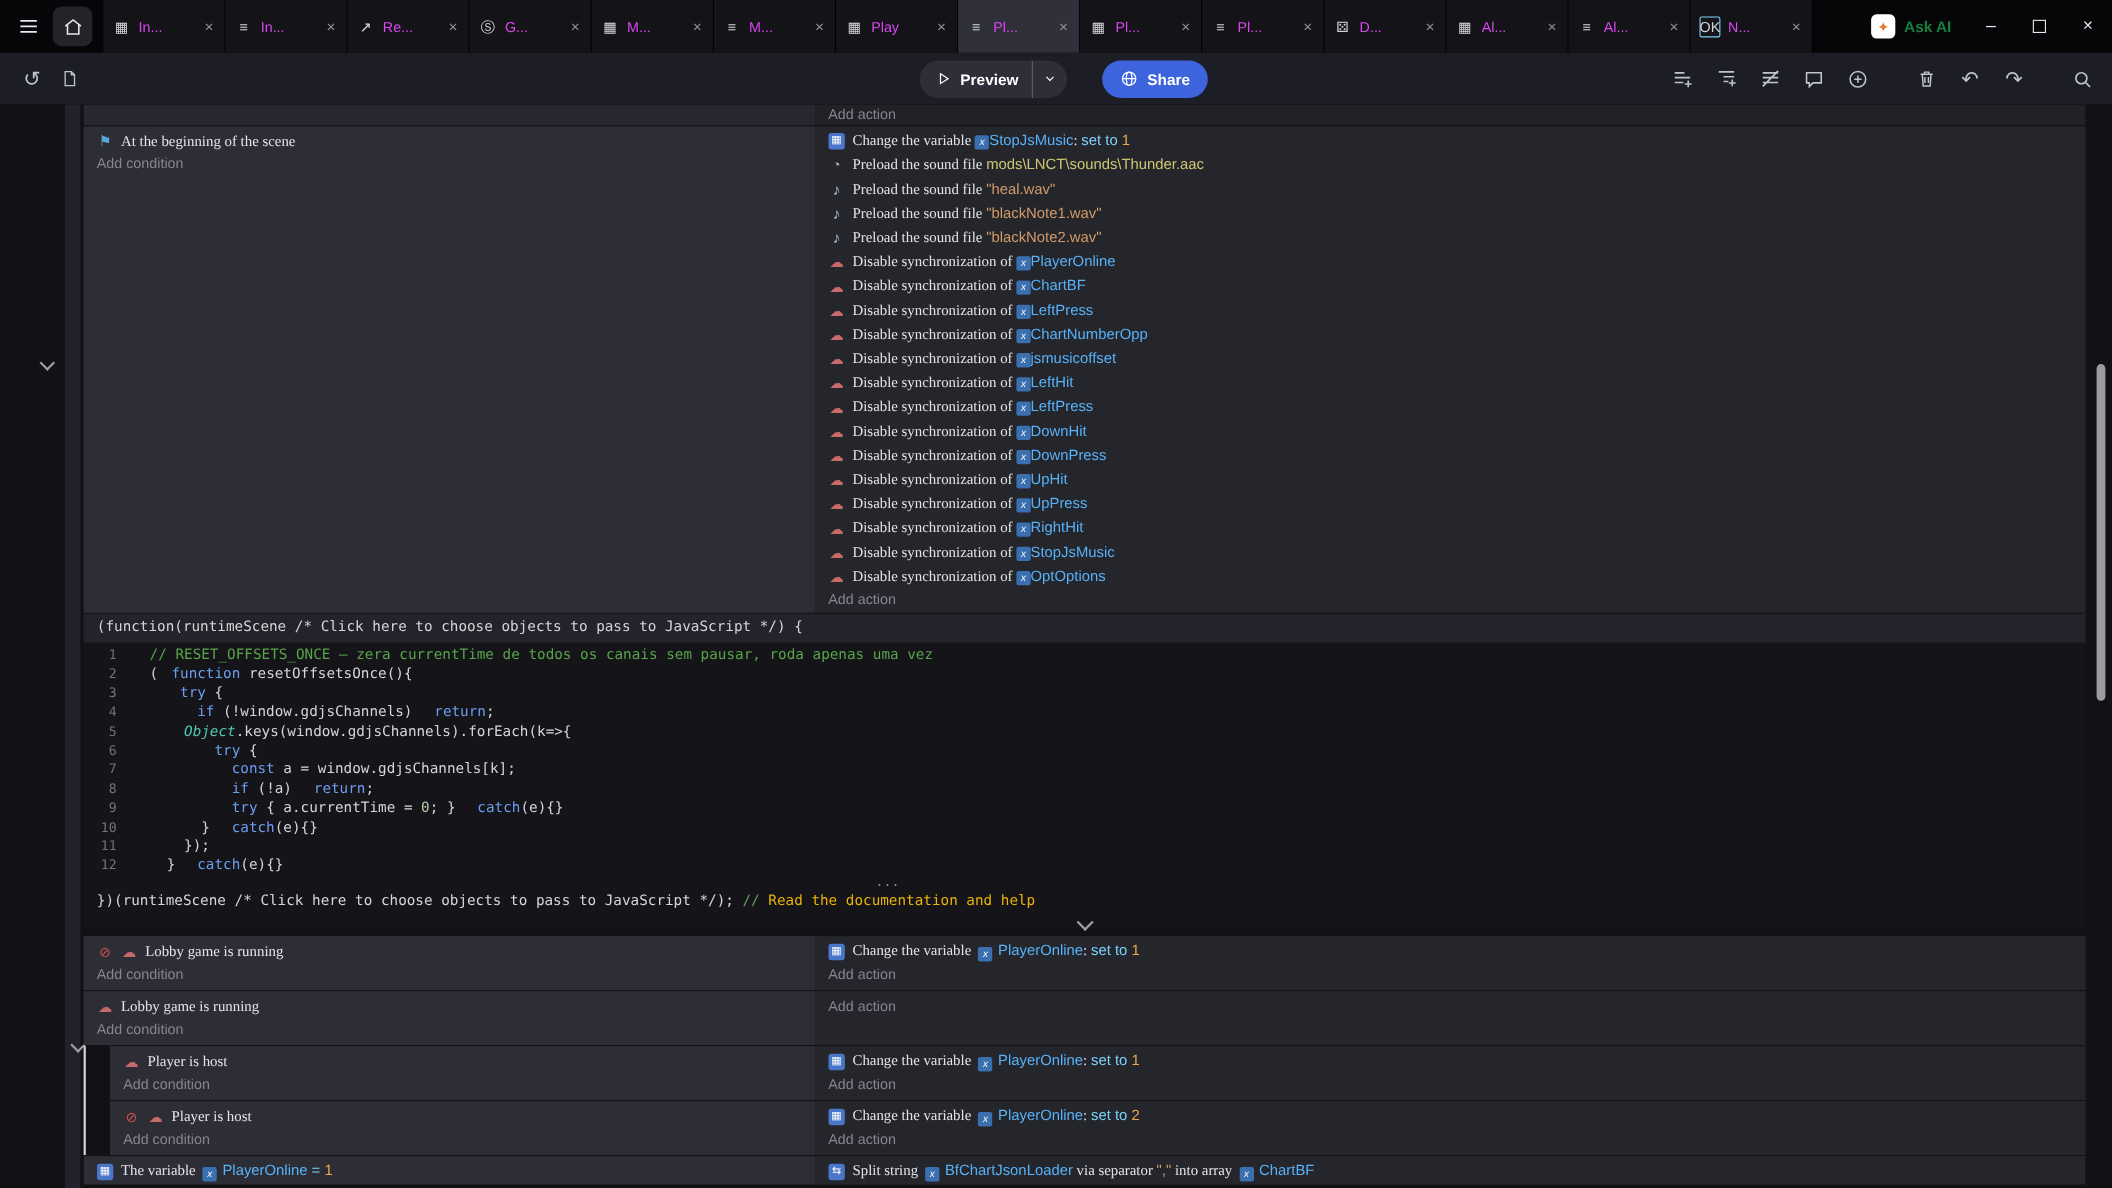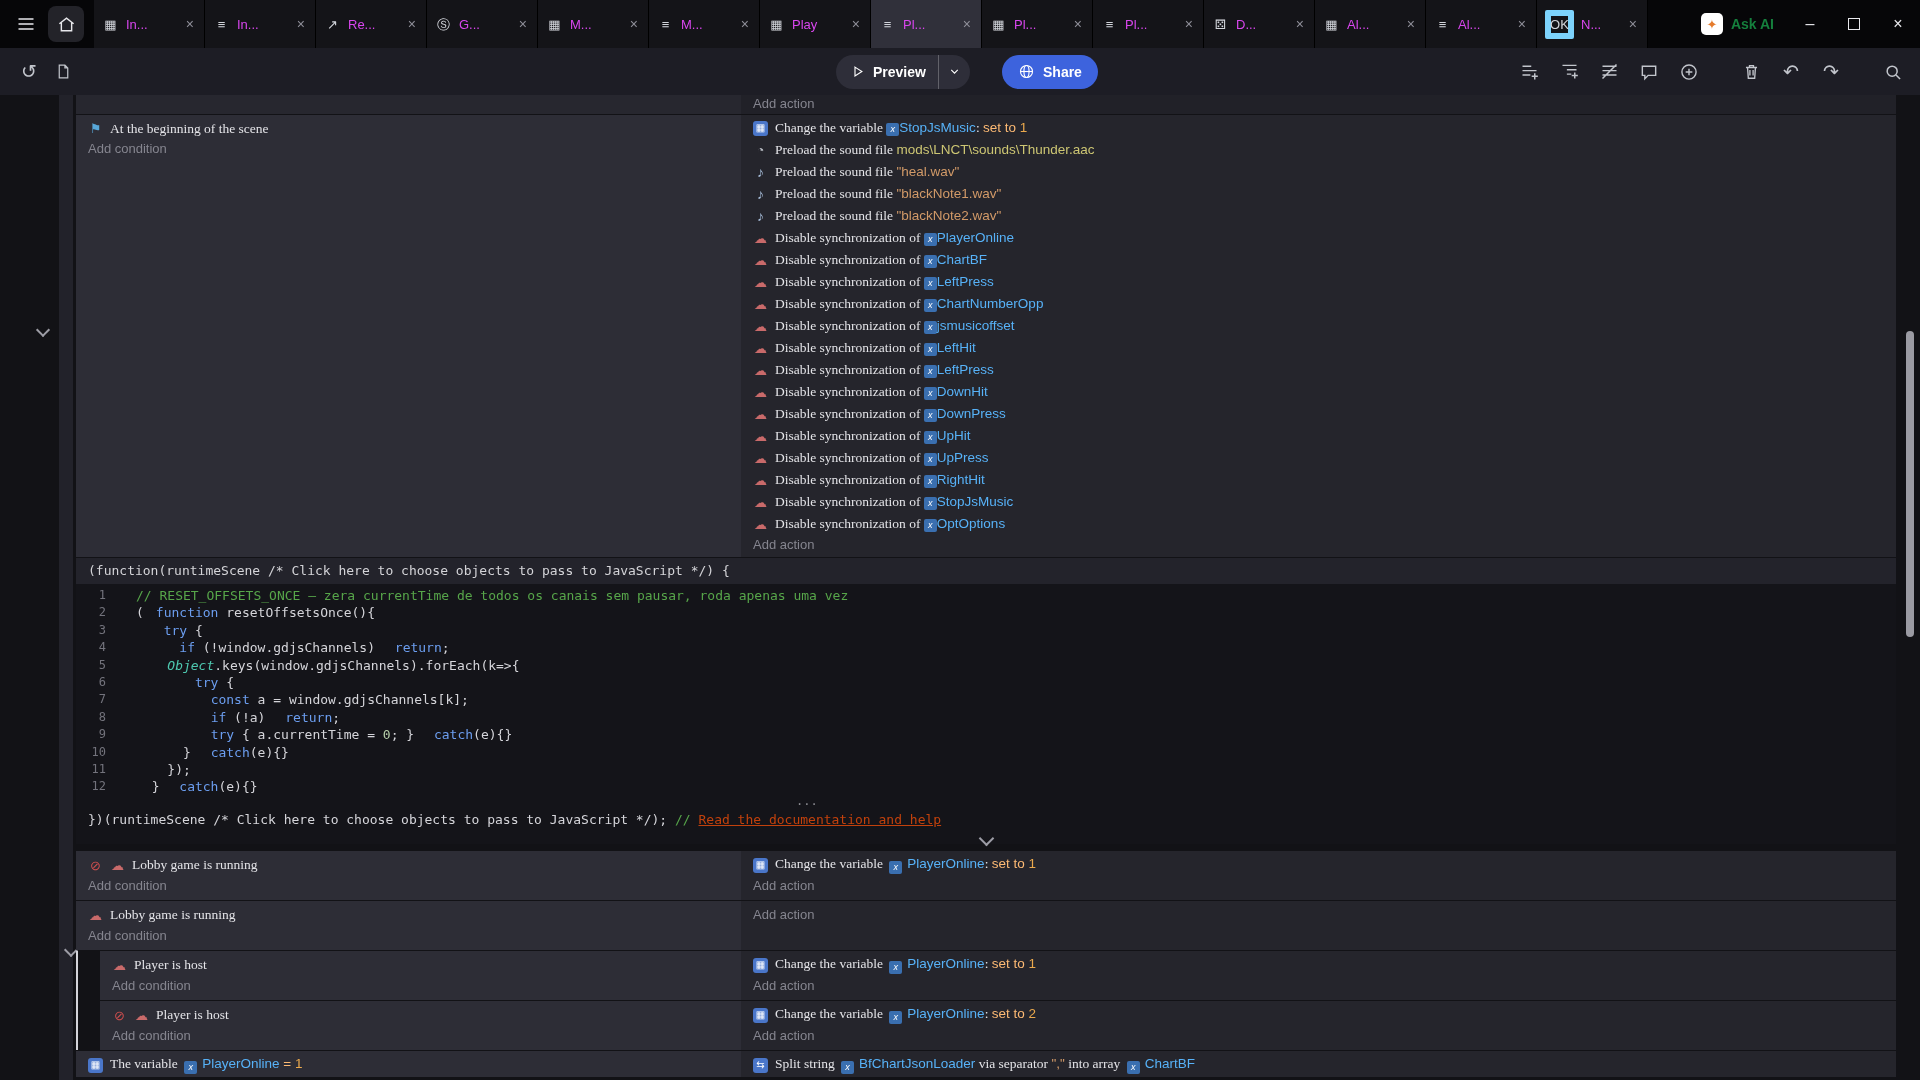--- a/index.html
+++ b/index.html
@@ -63,44 +63,44 @@
   
   .gicon{display:inline-flex;align-items:center;justify-content:center;width:15px;height:15px;font-size:12px;
          line-height:1;flex:none;}
   .i-chipblue{background:#4a76c9;color:#fff;border-radius:3px;font-size:10px;}
   .i-chipvar{background:#3a6fb0;color:#fff;border-radius:2px;width:13px;height:13px;font-size:9px;font-style:italic;}
   .i-muted{color:#b9bcc4;}
   .i-sound{color:#a9c0dd;font-size:14px;}
   .i-p2p{color:#c96a6a;font-size:13px;}
   .i-inv{color:#d34f4f;font-size:13px;}
   .i-flag{color:#58a7d8;font-size:13px;}
-  .i-kbd{border:6px solid #7dd3fc;border-radius:2px;font-size:7px;width:16px;height:11px;color:#cfd2d8;text-align:center;}
+  .i-kbd{border:1px solid #7dd3fc;border-radius:2px;font-size:7px;width:16px;height:11px;color:#cfd2d8;text-align:center;}
   
   .seg-plain{color:#e4e4e8;font-family:Liberation Serif, serif;}
   .seg-var{color:#57b2f8;}
-  .seg-op{color:#fdba74;}
+  .seg-op{color:#7dd3fc;}
   .seg-num{color:#eba94d;}
   .seg-path{color:#cdc673;}
   .seg-str{color:#d29a68;}
   
   .code-evt{display:block;background:#141419;margin-bottom:1px;}
   .code-header{font-family:"DejaVu Sans Mono",monospace;font-size:13px;color:#d4d4d8;background:#23232b;
                height:26px;line-height:26px;padding-left:12px;white-space:pre;overflow:hidden;}
   .code-body{padding:3px 0 1px 0;}
   .code-line{display:flex;height:17.4px;line-height:17.4px;font-family:"DejaVu Sans Mono",monospace;font-size:13px;}
   .code-num{width:30px;text-align:right;padding-right:16px;color:#73737c;font-size:12px;flex:none;}
   .code-text{white-space:pre;padding-left:14px;}
   .seg-code{color:#d5d5da;}
   .seg-kw{color:#6c9ef0;margin-left:12px;}
   .seg-cmt{color:#57a64a;}
   .seg-type{color:#4ec9b0;font-style:italic;}
   .seg-num2{color:#b5cea8;}
   .code-ellipsis{font-family:"DejaVu Sans Mono",monospace;font-size:12px;color:#8a8a90;padding-left:720px;height:12px;line-height:10px;}
   .code-footer{font-family:"DejaVu Sans Mono",monospace;font-size:13px;color:#d4d4d8;padding:3px 0 5px 12px;white-space:pre;}
-  .code-link{color:#c2410c;text-decoration:underline;cursor:pointer;}
+  .code-link{color:#eab308;cursor:pointer;}
   .code-chevron{width:9px;height:9px;border-right:2px solid #9d9da6;border-bottom:2px solid #9d9da6;
                 transform:rotate(45deg);margin:1px auto 7px auto;cursor:pointer;}
   
   .row-evt .cond-cell{padding-top:4px;}
   .row-evt .act-cell{padding-top:4px;}
   .subgroup{border-left:2px solid #d4d4da;padding-left:22px;}
   .subgroup .cond-cell{width:641px;}
   .row-evt.partial{height:26px;overflow:hidden;margin-bottom:0;}
   
   .scroll-thumb{position:absolute;left:1906px;top:236px;width:8px;height:306px;border-radius:4px;background:#9b9ba3;cursor:pointer;}

